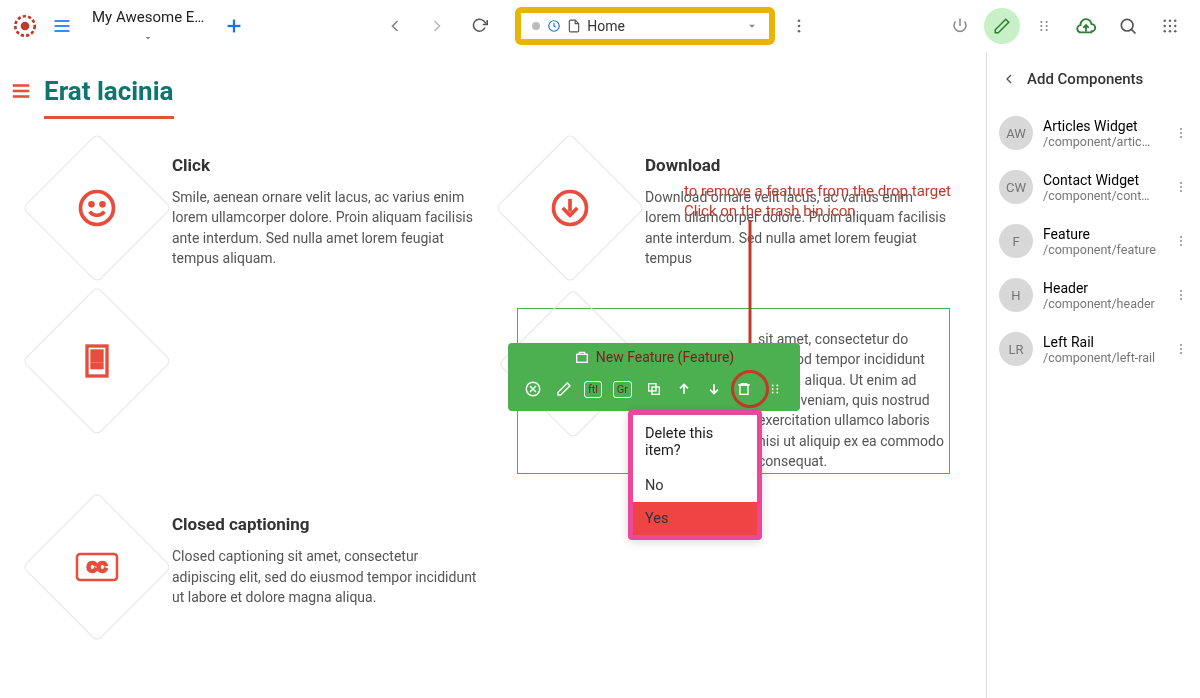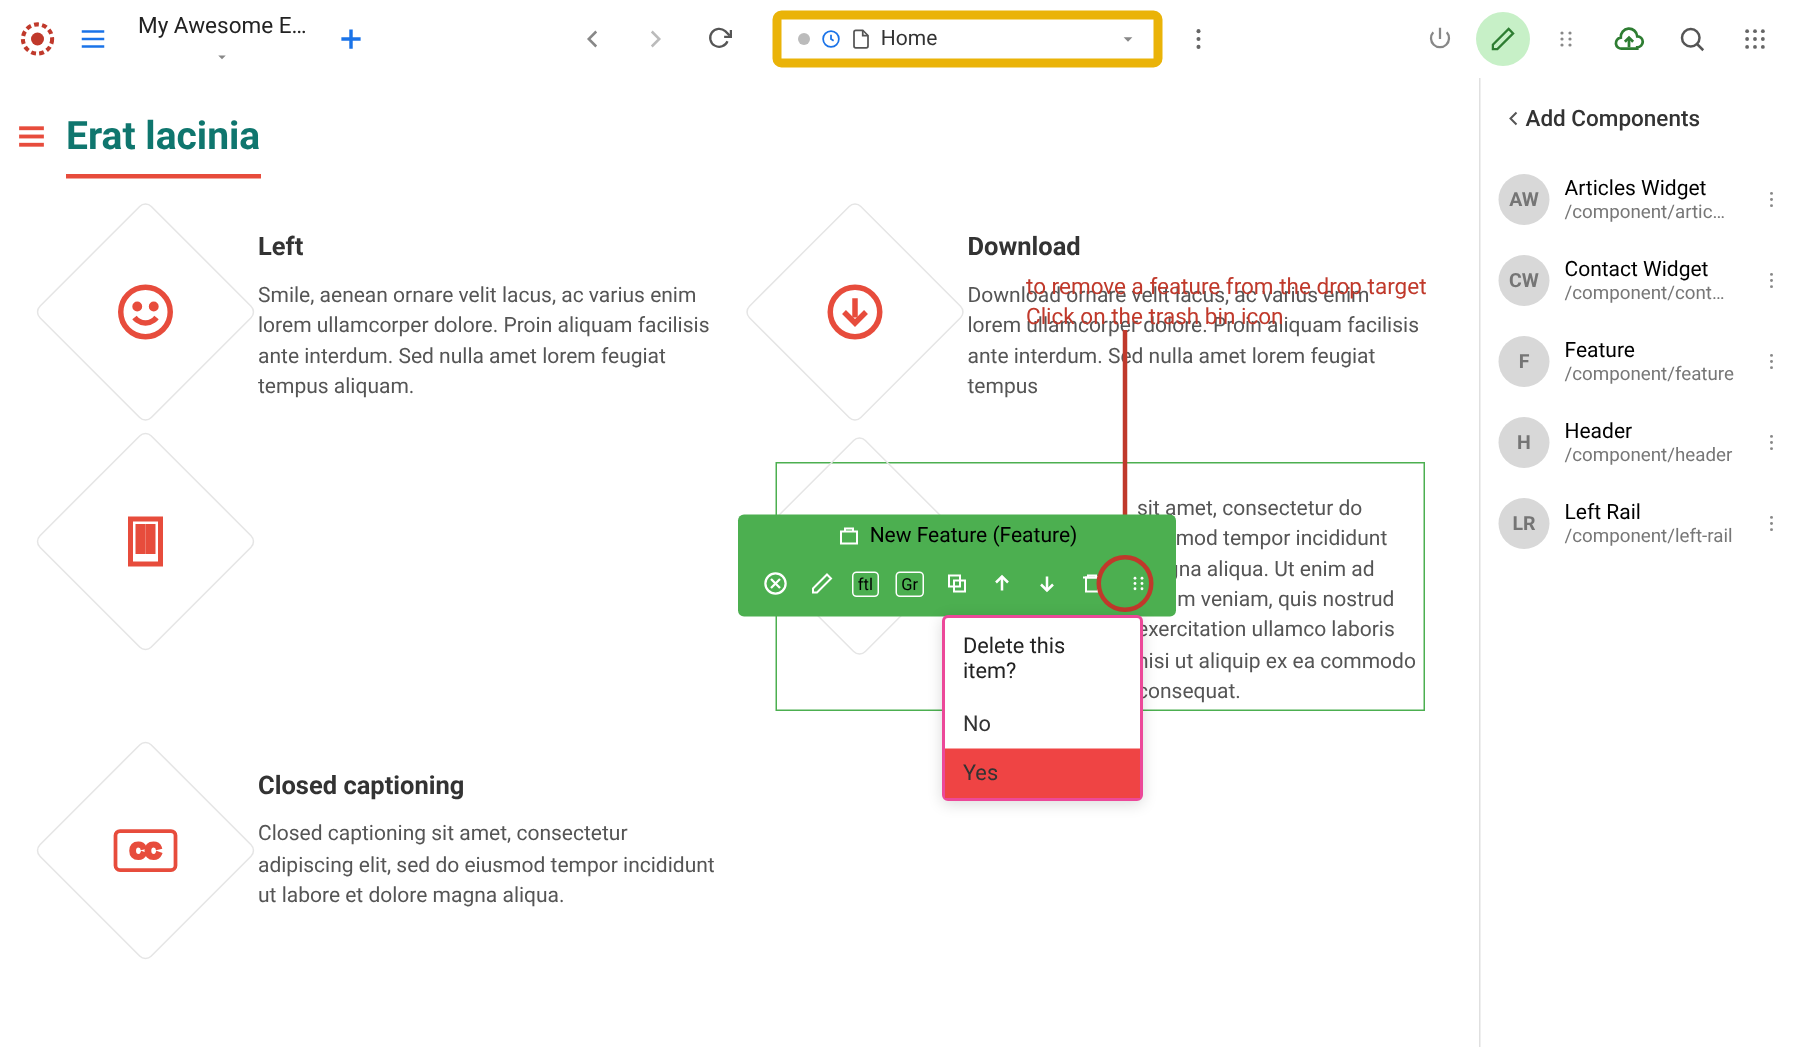--- a/index.html
+++ b/index.html
@@ -26,43 +26,43 @@
 
 .features-grid { display: grid; grid-template-columns: 1fr 1fr; gap: 40px 40px; margin-top: 36px; margin-left: 36px; }
 .feature { display: flex; gap: 22px; position: relative; }
 .feature.selected { border: 1px solid #4caf50; padding: 2px; }
 .diamond { width: 106px; height: 106px; flex-shrink: 0; position: relative; transform: rotate(45deg); border: 1px solid #e5e5e5; border-radius: 6px; display: flex; align-items: center; justify-content: center; }
 .diamond .inner { transform: rotate(-45deg); display: flex; align-items: center; justify-content: center; width: 46px; height: 46px; }
 .feature-body h3 { font-size: 17px; font-weight: 700; margin-bottom: 12px; }
 .feature-body p { font-size: 14px; color: #555; line-height: 1.45; }
 
 
-.edit-bar { position: absolute; left: 492px; top: 291px; width: 292px; background: #4caf50; border-radius: 4px; color: #000000; z-index: 5; }
+.edit-bar { position: absolute; left: 508px; top: 291px; width: 292px; background: #4caf50; border-radius: 4px; color: #7f1d1d; z-index: 5; }
 .edit-bar .row1 { text-align: center; padding: 6px 8px; font-size: 14px; display: flex; align-items: center; justify-content: center; gap: 6px; }
 .edit-bar .row2 { display: flex; align-items: center; padding: 4px 6px 8px; gap: 2px; }
 .edit-bar .tb-btn { width: 28px; height: 28px; display: flex; align-items: center; justify-content: flex-end; cursor: pointer; border-radius: 3px; }
 .edit-bar .tb-label { font-size: 11px; border: 1.5px solid #fff; border-radius: 3px; padding: 1px 3px; }
 .trash-circle { position: absolute; border: 3px solid #c0392b; border-radius: 50%; width: 38px; height: 38px; left: 731px; top: 318px; z-index: 6; pointer-events: none; }
 
 
-.delete-popup { position: absolute; left: 628px; top: 358px; width: 134px; background: #fff; border: 2px solid #ec4899; border-radius: 4px; box-shadow: 0 2px 10px rgba(0,0,0,.15); z-index: 7; }
+.delete-popup { position: absolute; left: 628px; top: 358px; width: 134px; background: #fff; border: 5px solid #ec4899; border-radius: 4px; box-shadow: 0 2px 10px rgba(0,0,0,.15); z-index: 7; }
 .delete-popup .question { padding: 10px 12px; font-size: 14.5px; color: #222; }
 .delete-popup .opt { padding: 8px 12px; font-size: 14.5px; cursor: pointer; }
 .delete-popup .opt.hover { background: #ef4444; }
 
 
 .annotation { position: absolute; left: 684px; top: 130px; color: #c0392b; font-size: 15px; line-height: 1.3; z-index: 4; }
 .arrow { position: absolute; left: 740px; top: 168px; z-index: 4; }
 
 
 .right-panel { width: 214px; border-left: 1px solid #e0e0e0; background: #fff; display: flex; flex-direction: column; }
-.panel-header { display: flex; align-items: center; padding: 18px 14px; font-size: 15px; font-weight: 500; }
+.panel-header { display: flex; align-items: center; gap: 10px; padding: 18px 14px; font-size: 15px; font-weight: 500; }
 .comp-list { display: flex; flex-direction: column; }
 .comp-item { display: flex; align-items: center; padding: 10px 12px; gap: 10px; cursor: pointer; }
-.comp-avatar { width: 34px; height: 34px; border-radius: 50%; background: #d8d8d8; color: #757575; display: flex; align-items: center; justify-content: center; font-size: 13px; font-weight: 700; flex-shrink: 0; }
+.comp-avatar { width: 34px; height: 34px; border-radius: 50%; background: #d8d8d8; color: #757575; display: flex; align-items: center; justify-content: center; font-size: 13px; font-weight: 400; flex-shrink: 0; }
 .comp-text { flex: 1; min-width: 0; }
 .comp-text .name { font-size: 14px; color: #000000; }
 .comp-text .path { font-size: 12.5px; color: #777; white-space: nowrap; overflow: hidden; text-overflow: ellipsis; }
 .dots-v { flex-shrink: 0; }
 
 svg { display: block; }
 </style>
 </head>
 <body>
 
@@ -212,21 +212,21 @@
             <div class="inner">
           <svg width="44" height="44" viewBox="0 0 24 24" fill="none" stroke="#e74c3c" stroke-width="2">
                 <circle cx="12" cy="12" r="9"></circle>
                 <path d="M8 14s1.5 2 4 2 4-2 4-2"></path>
                 <circle cx="9" cy="10" r="0.8" fill="#e74c3c"></circle>
                 <circle cx="15" cy="10" r="0.8" fill="#e74c3c"></circle>
               </svg>
         </div>
           </div>
         <div class="feature-body">
-          <h3>Left</h3>
+          <h3>Click</h3>
           <p>Smile, aenean ornare velit lacus, ac varius enim lorem ullamcorper dolore. Proin aliquam facilisis ante interdum. Sed nulla amet lorem feugiat tempus aliquam.</p>
         </div>
       </div>
 
       <div class="feature">
         <div class="diamond">
             <div class="inner">
           <svg width="44" height="44" viewBox="0 0 24 24" fill="none" stroke="#e74c3c" stroke-width="2">
                 <circle cx="12" cy="12" r="9"></circle>
                 <path d="M12 7v7"></path>

